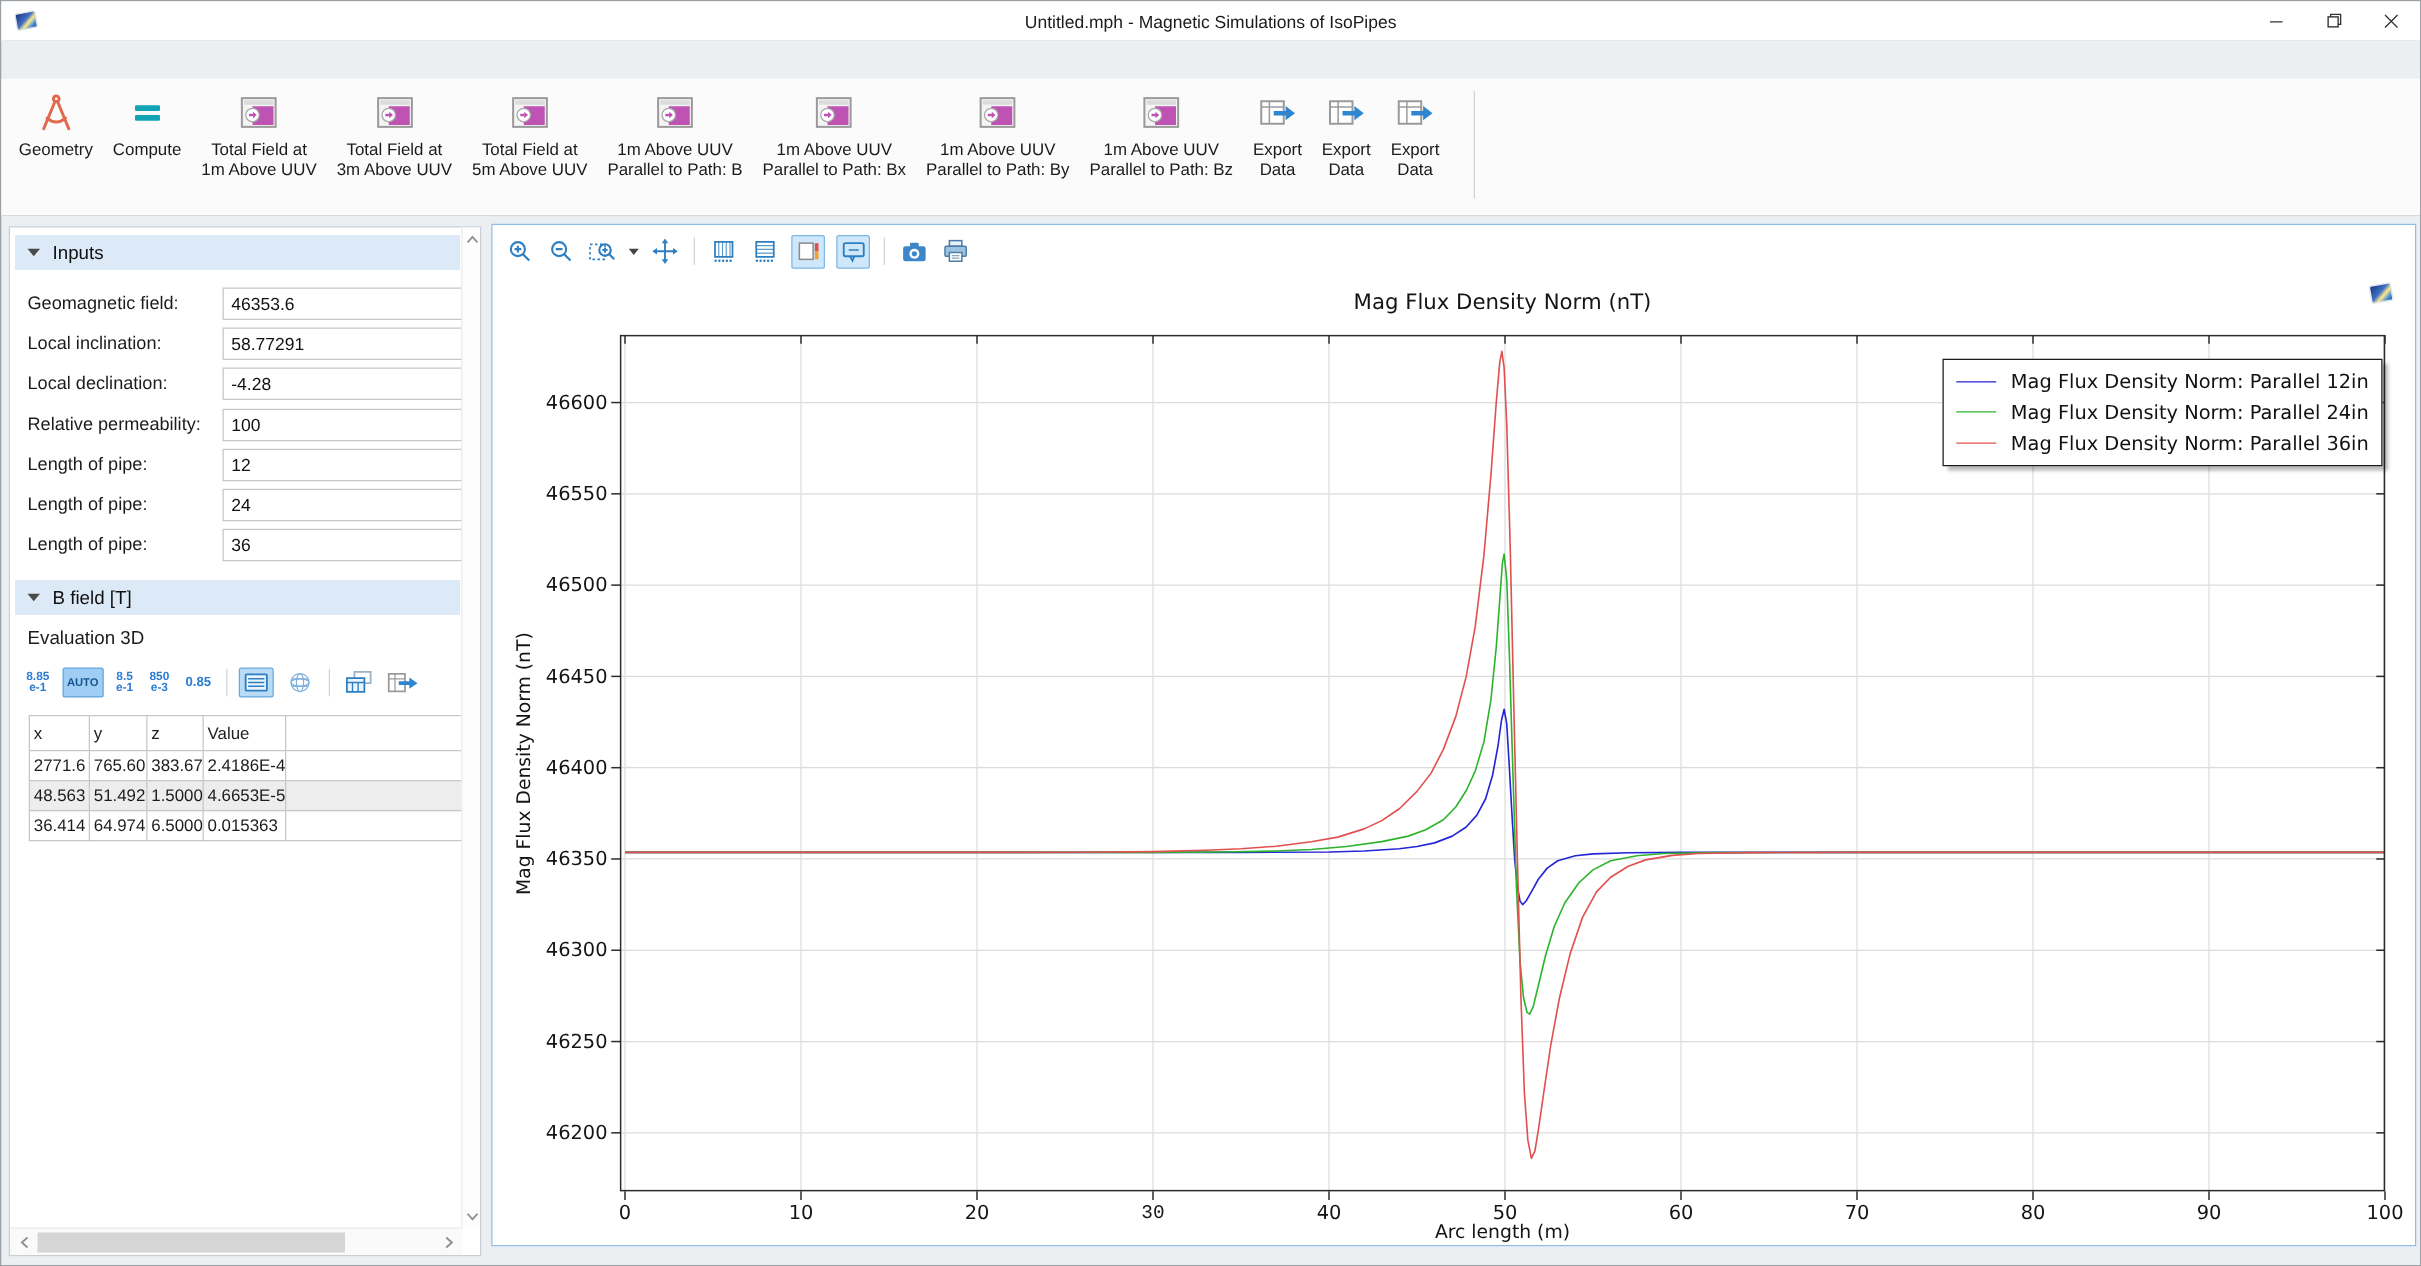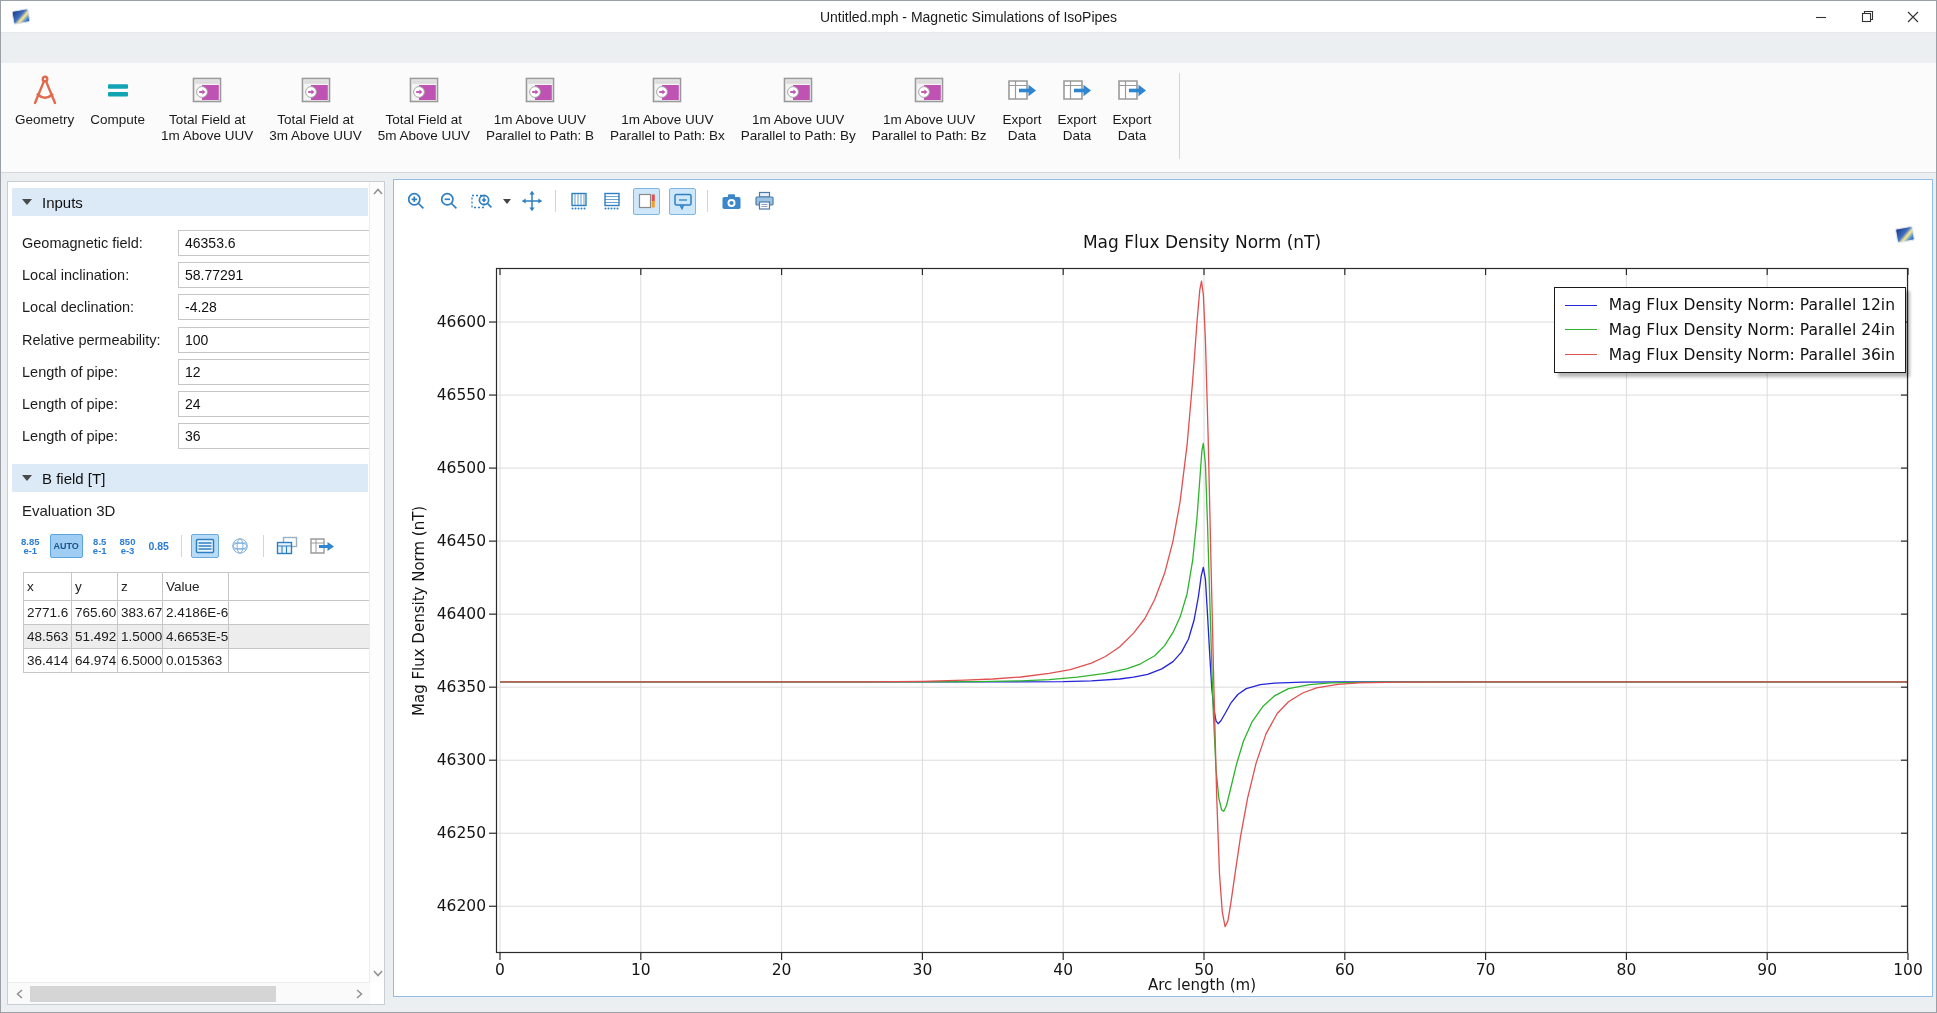--- a/index.html
+++ b/index.html
@@ -404,21 +404,21 @@
           <div class="tcell c0">x</div>
           <div class="tcell c1">y</div>
           <div class="tcell c2">z</div>
           <div class="tcell c3">Value</div>
           <div class="tcell c4"></div>
         </div>
         <div class="trow">
           <div class="tcell c0">2771.6</div>
           <div class="tcell c1">765.60</div>
           <div class="tcell c2">383.67</div>
-          <div class="tcell c3">2.4186E-6</div>
+          <div class="tcell c3">2.4186E-4</div>
           <div class="tcell c4"></div>
         </div>
         <div class="trow stripe">
           <div class="tcell c0">48.563</div>
           <div class="tcell c1">51.492</div>
           <div class="tcell c2">1.5000</div>
           <div class="tcell c3">4.6653E-5</div>
           <div class="tcell c4"></div>
         </div>
         <div class="trow">
@@ -683,21 +683,21 @@
       <div class="ytick-label" style="left: 20px; top: 571.207px;">46300</div>
       <div class="ytick-label" style="left: 20px; top: 498.179px;">46350</div>
       <div class="ytick-label" style="left: 20px; top: 425.151px;">46400</div>
       <div class="ytick-label" style="left: 20px; top: 352.124px;">46450</div>
       <div class="ytick-label" style="left: 20px; top: 279.096px;">46500</div>
       <div class="ytick-label" style="left: 20px; top: 206.068px;">46550</div>
       <div class="ytick-label" style="left: 20px; top: 133.041px;">46600</div>
       <div class="xtick-label" style="left: 76px; top: 781px;">0</div>
       <div class="xtick-label" style="left: 216.8px; top: 781px;">10</div>
       <div class="xtick-label" style="left: 357.6px; top: 781px;">20</div>
-      <div class="xtick-label" style="left: 498.4px; top: 781px;">30</div>
+      <div class="xtick-label" style="left: 498.4px; top: 781px; font-family: Liberation Mono, monospace;">30</div>
       <div class="xtick-label" style="left: 639.2px; top: 781px;">40</div>
       <div class="xtick-label" style="left: 780px; top: 781px;">50</div>
       <div class="xtick-label" style="left: 920.8px; top: 781px;">60</div>
       <div class="xtick-label" style="left: 1061.6px; top: 781px;">70</div>
       <div class="xtick-label" style="left: 1202.4px; top: 781px;">80</div>
       <div class="xtick-label" style="left: 1343.2px; top: 781px;">90</div>
       <div class="xtick-label" style="left: 1484px; top: 781px;">100</div>
     </div>
 
 </div>

